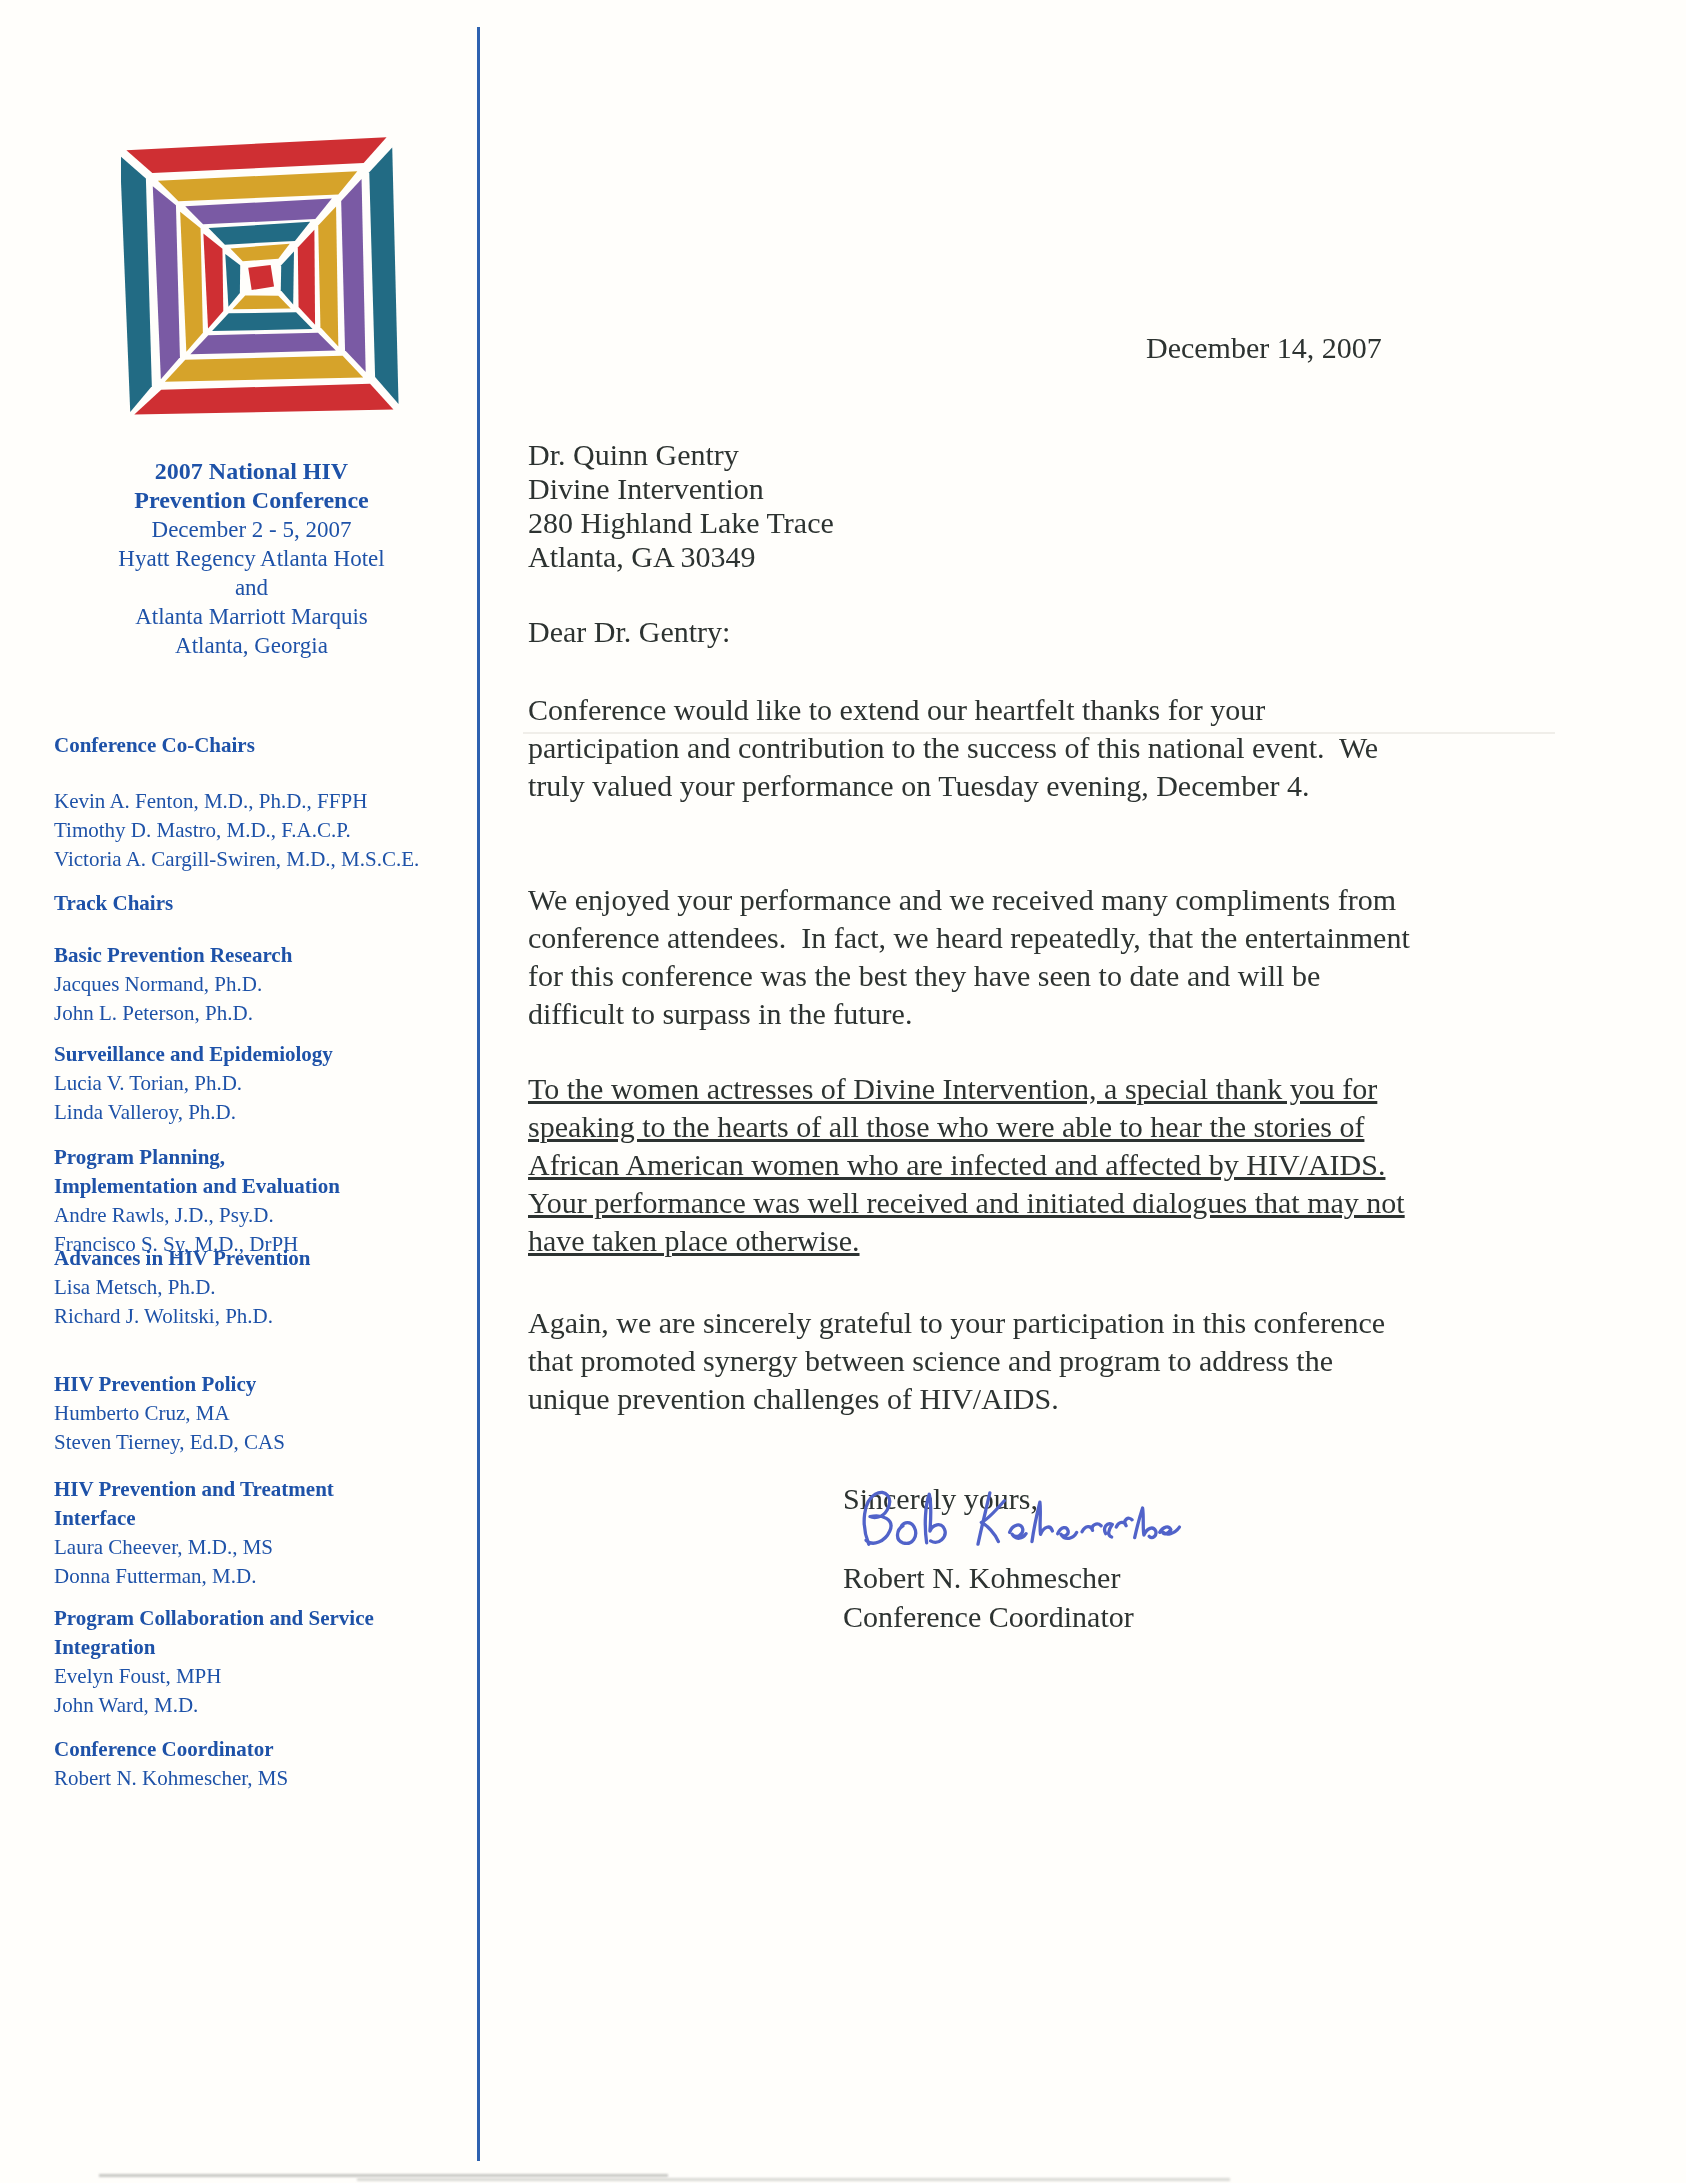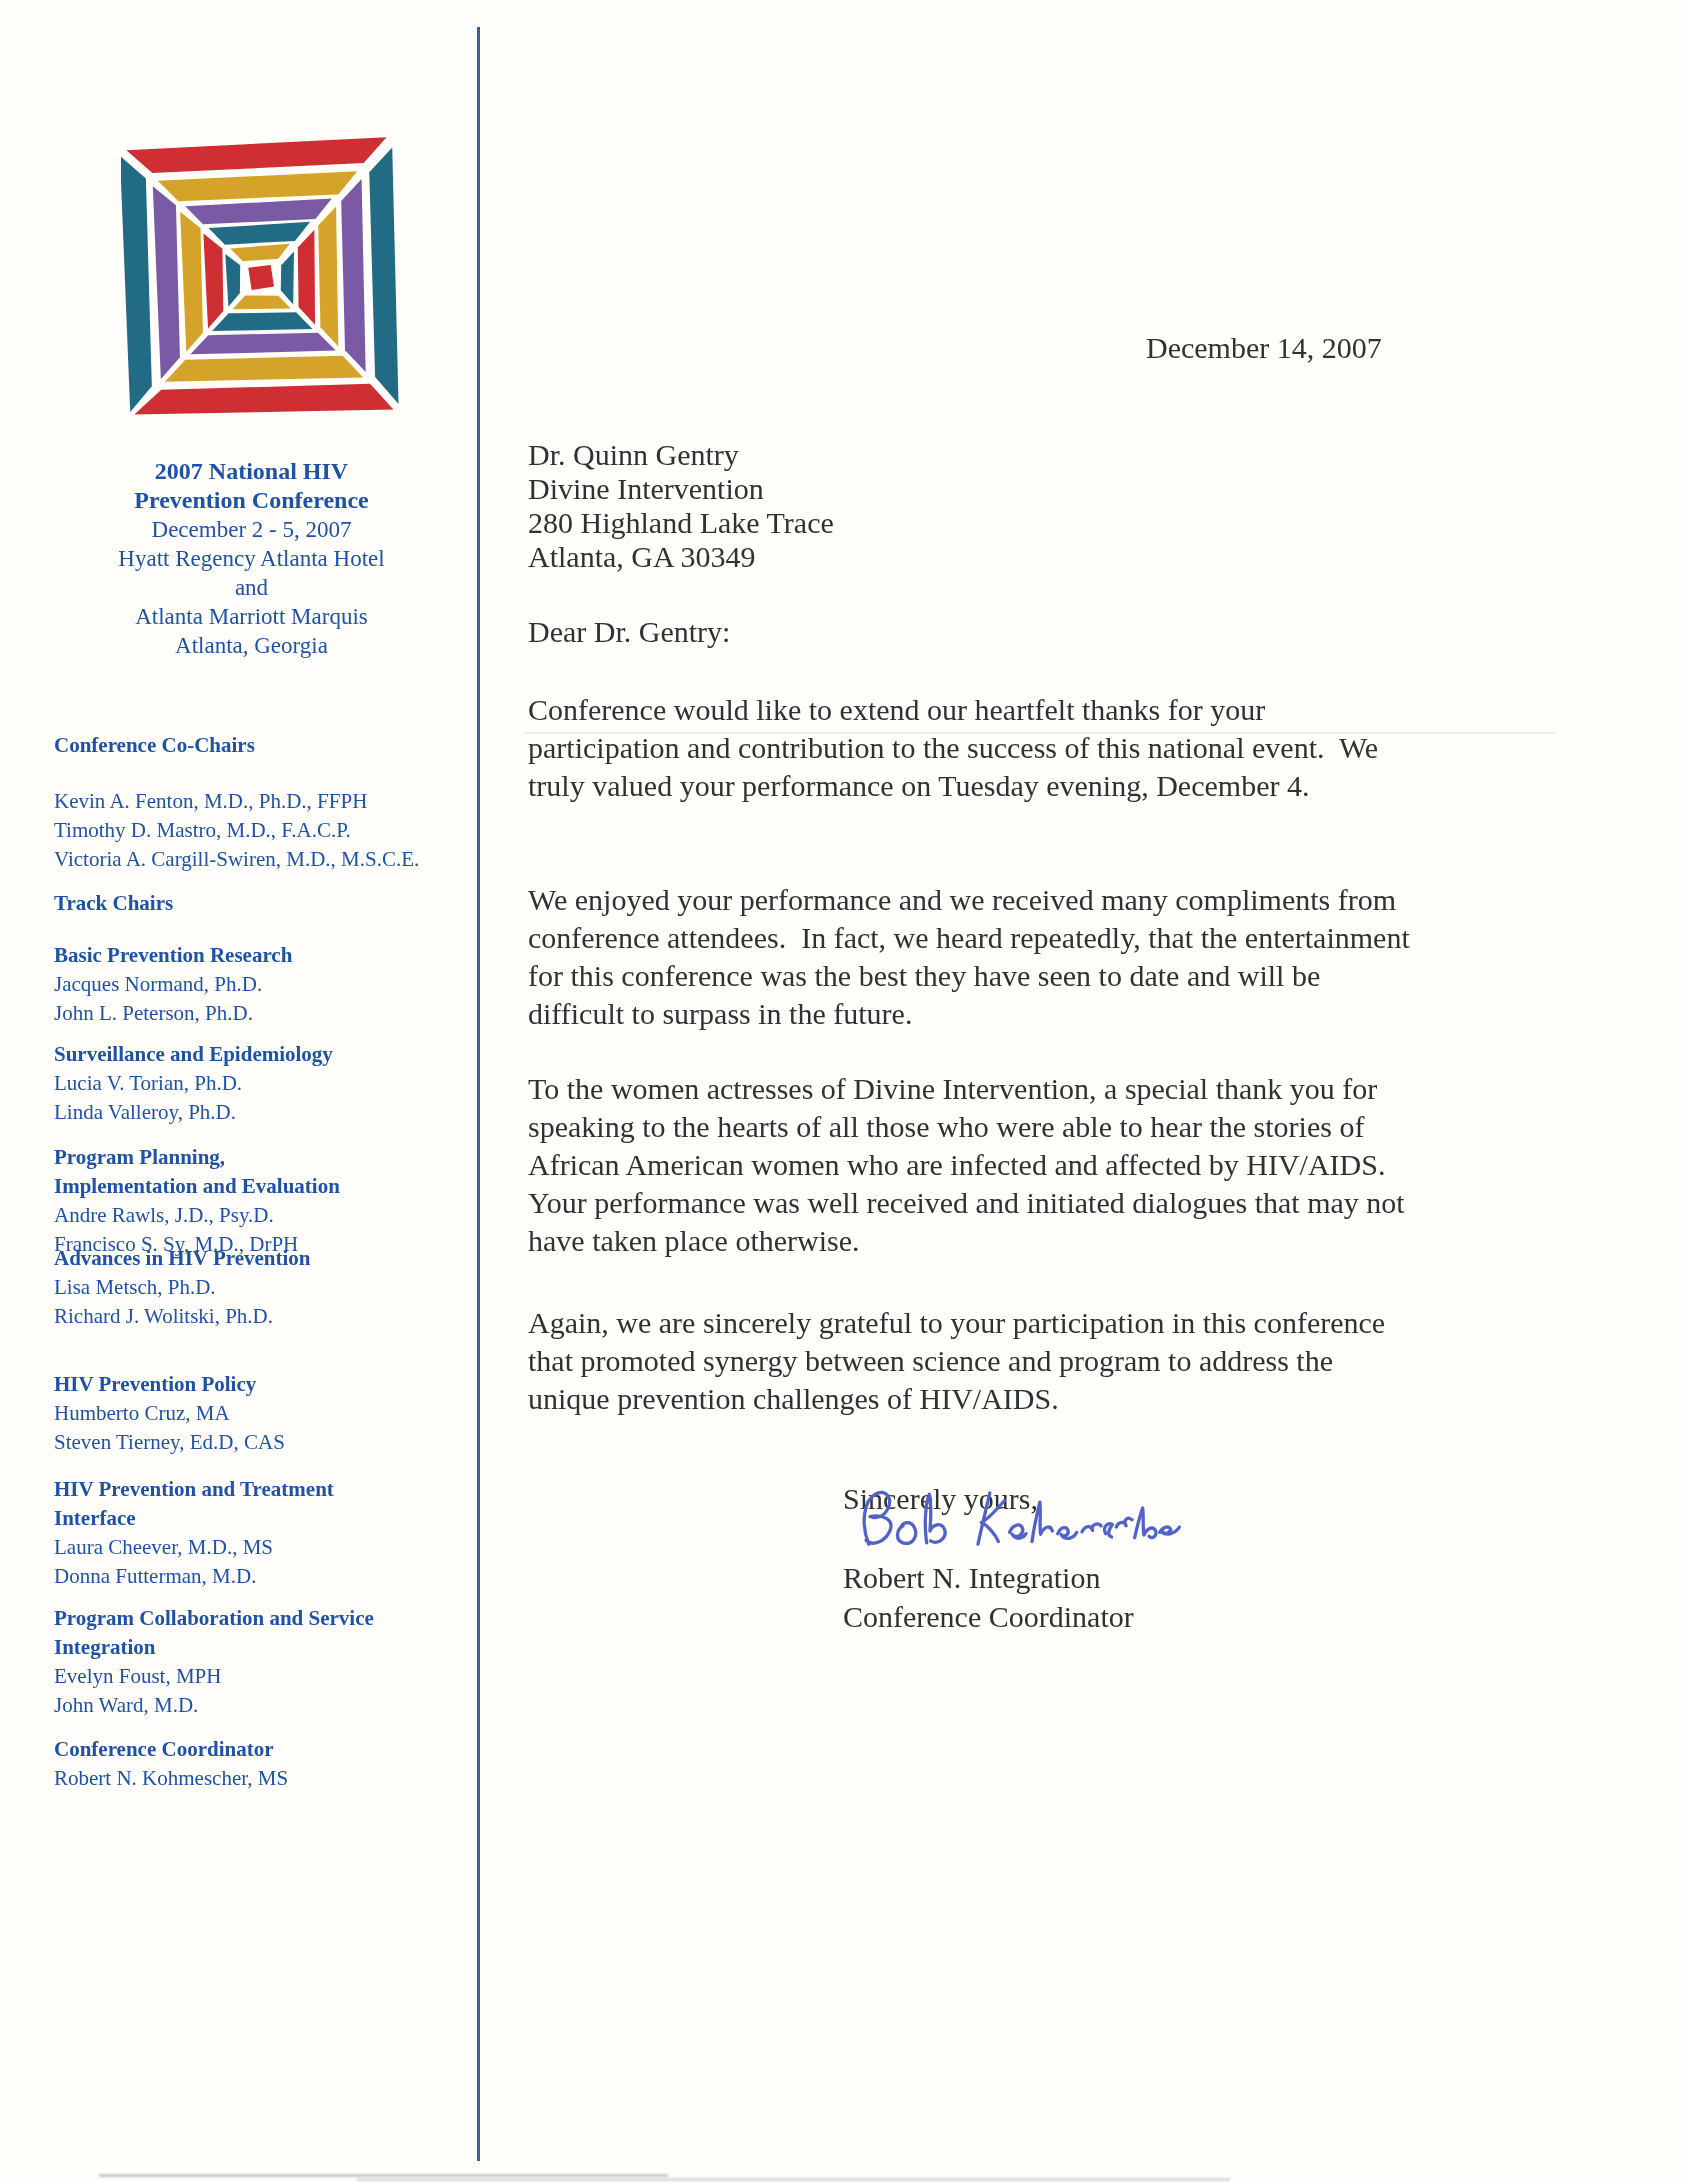--- a/index.html
+++ b/index.html
@@ -40,21 +40,21 @@
   .section:nth-child(10){top:1735px;}
   
   .letter{position:absolute;left:0;top:0;width:1686px;height:2183px;
     color:var(--body-text,#2d3331);font-size:30px;}
   .date{position:absolute;left:1146px;top:331px;}
   .recipient{position:absolute;left:528px;top:438px;line-height:34px;}
   .salutation{position:absolute;left:528px;top:615px;}
   #paras .para{position:absolute;left:528px;width:1059px;line-height:38px;}
   #paras .para:nth-child(1){top:691px;}
   #paras .para:nth-child(2){top:881px;}
-  #paras .para:nth-child(3){top:1070px;}
+  #paras .para:nth-child(3){top:1070px;text-decoration:underline;}
   #paras .para:nth-child(4){top:1304px;}
   .line{white-space:pre-wrap;}
   .closing{position:absolute;left:843px;top:1482px;}
   .signature{position:absolute;left:852px;top:1481px;width:331px;height:79px;}
   .signer-name{position:absolute;left:843px;top:1561px;}
   .signer-title{position:absolute;left:843px;top:1600px;}
   
   .streak{position:absolute;left:523px;top:732px;width:1032px;height:2px;
     background:#eceae5;opacity:.8;}
   .scan-edge1{position:absolute;left:99px;top:2174px;width:569px;height:3.3px;
@@ -233,21 +233,21 @@
         <path d="M272,92 C276,64 281,44 284,32 C286,48 283,68 285,81 C290,69 300,66 303,76"></path>
         <path d="M311,80 C316,69 325,68 327,76 C328,82 320,86 316,81 C322,91 335,88 340,78"></path>
         <path d="M348,77 C353,67 362,67 364,75 C361,67 371,62 377,68"></path>
         <path d="M384,80 C379,71 386,62 394,66 C388,74 386,83 393,85"></path>
         <path d="M400,70 C404,61 413,61 415,68 C409,59 419,53 424,59"></path>
         <path d="M428,86 C432,68 437,50 440,41 C442,54 440,71 442,82 C447,71 456,68 460,76 C462,83 455,89 450,84"></path>
         <path d="M466,78 C471,69 480,67 483,74 C477,82 472,82 470,77 C476,84 489,80 496,70"></path>
       </g>
     </svg>
 
-    <div class="signer-name">Robert N. Integration</div>
+    <div class="signer-name">Robert N. Kohmescher</div>
     <div class="signer-title">Conference Coordinator</div>
   </div>
 
   <div class="streak"></div>
   <div class="scan-edge1"></div>
   <div class="scan-edge2"></div>
 </div>
 
 
 </body></html>

